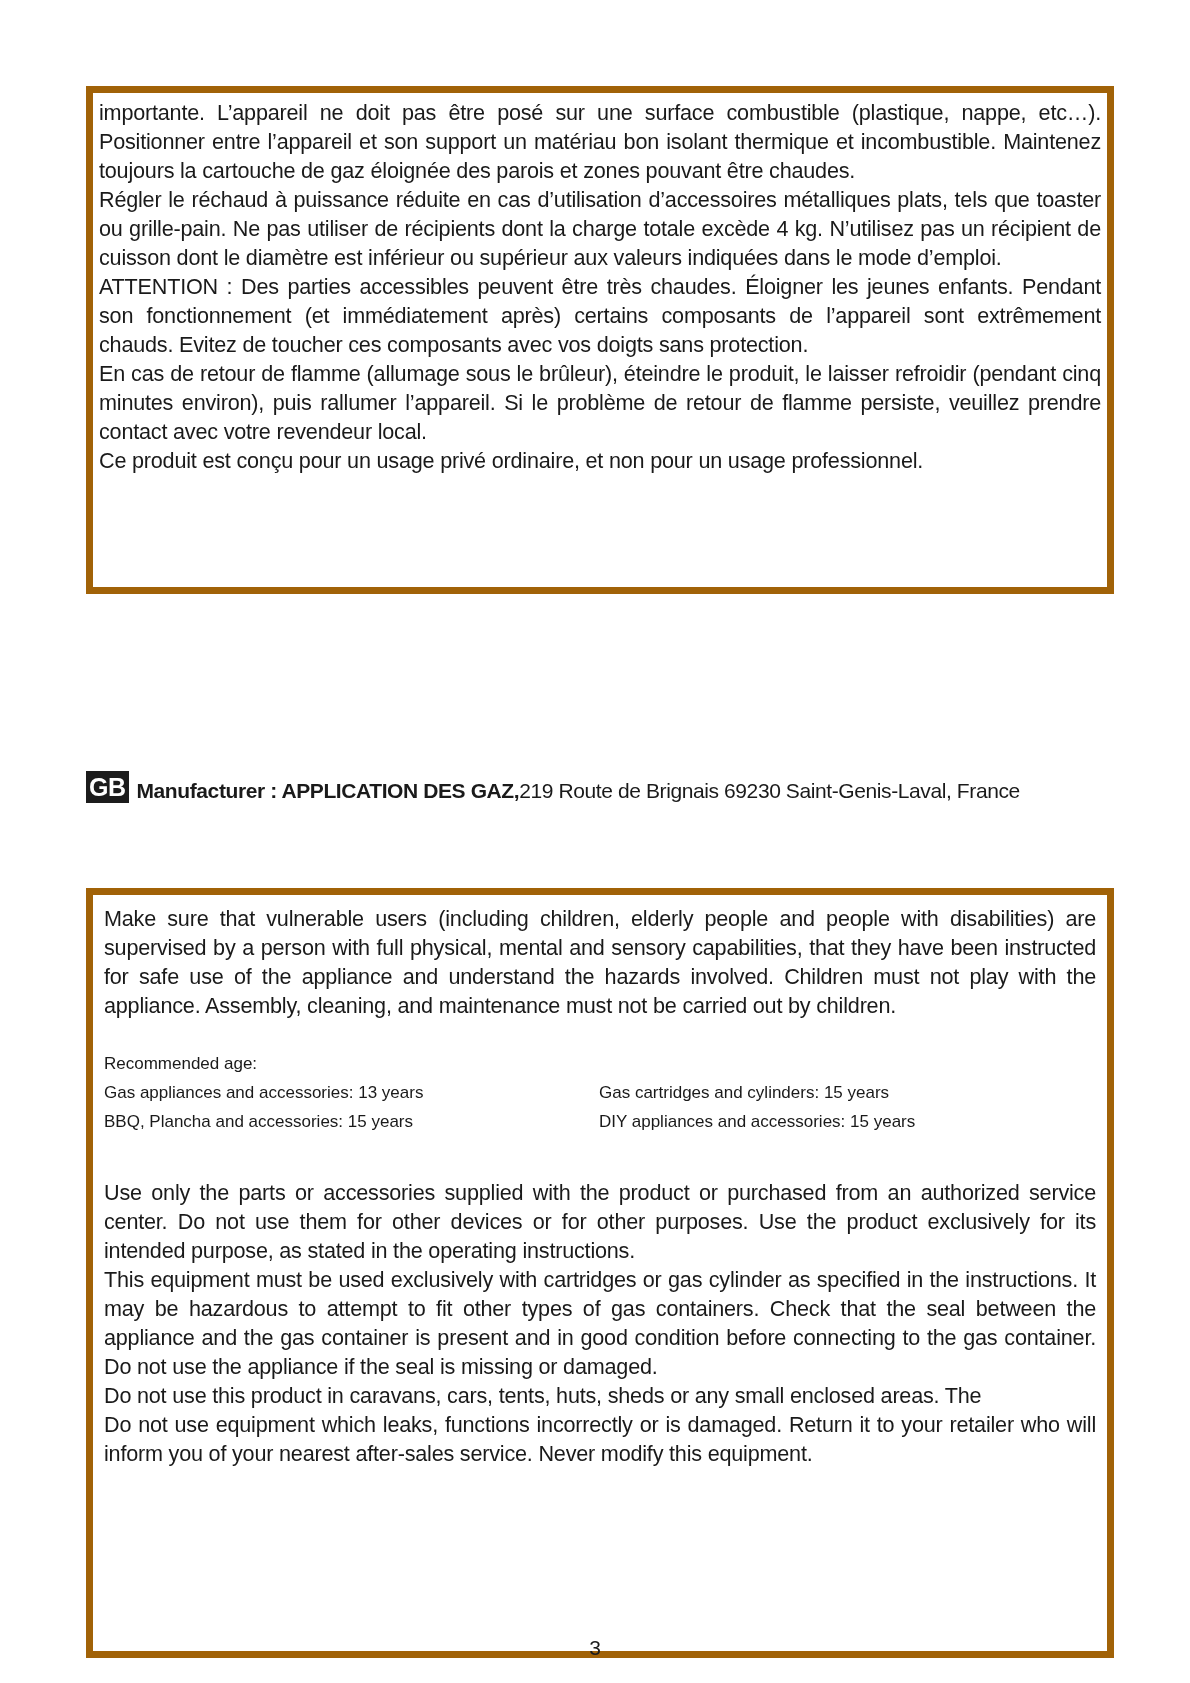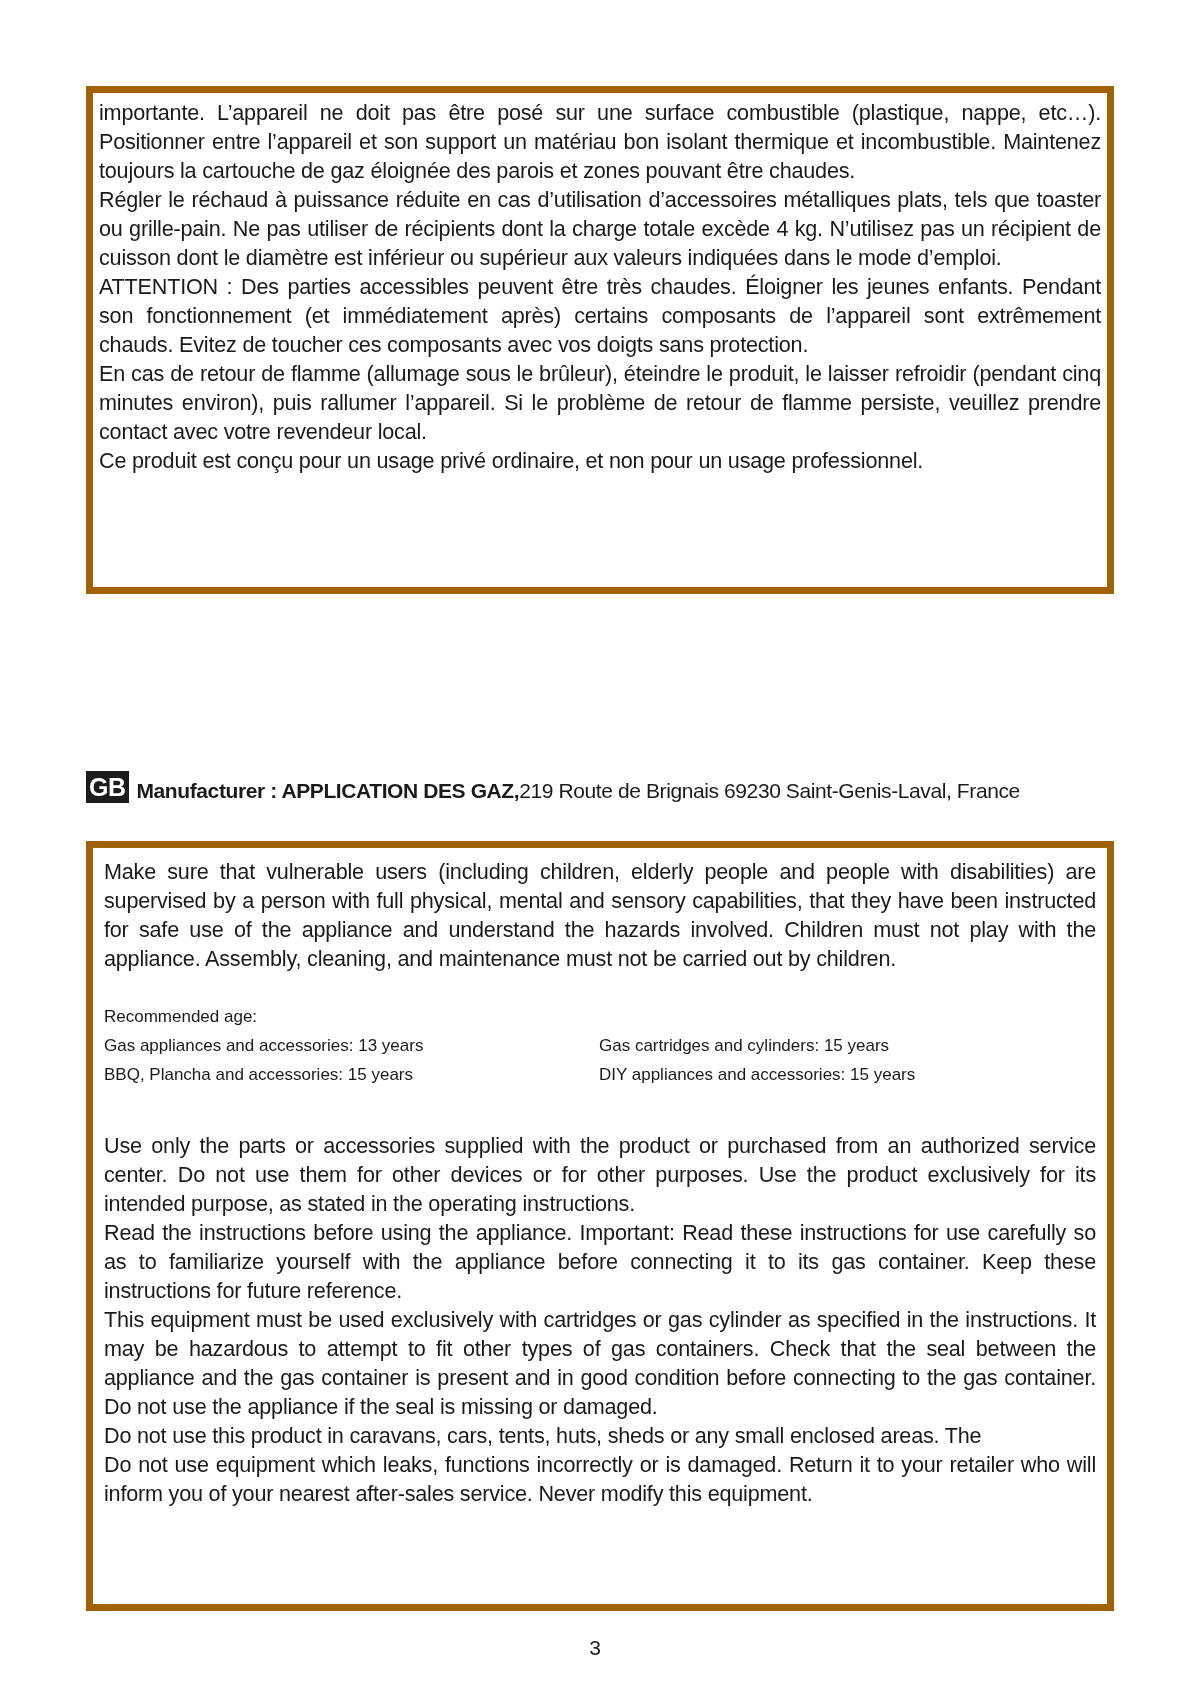--- a/index.html
+++ b/index.html
@@ -4,21 +4,21 @@
 <style>
   html, body { margin: 0; padding: 0; background: #ffffff; }
   body {
     width: 1190px; height: 1683px; position: relative; overflow: hidden;
     font-family: "Liberation Sans", sans-serif; color: #1a1a1a;
   }
   .box {
     position: absolute; border: 7px solid #a16207; box-sizing: border-box;
   }
   #box-fr { left: 86px; top: 86px; width: 1028px; height: 508px; padding: 5px 6px 0 6px; }
-  #box-gb { left: 86px; top: 841px; width: 1028px; height: 770px; padding: 9px 11px 0 11px; }
+  #box-gb { left: 86px; top: 888px; width: 1028px; height: 770px; padding: 9px 11px 0 11px; }
   .para {
     margin: 0; font-size: 21.6px; line-height: 29px; text-align: justify;
     letter-spacing: -0.2px;
   }
   .para.block-gap { margin-top: 42px; }
   .age-row { display: flex; font-size: 17px; line-height: 29px; }
   .age-row .c1 { width: 495px; }
   .age-row .c2 { }
   #manufacturer {
     position: absolute; left: 86px; top: 769px; height: 34px;
@@ -61,19 +61,18 @@
     <div class="age-row">
       <span class="c1">Gas appliances and accessories: 13 years</span>
       <span class="c2">Gas cartridges and cylinders: 15 years</span>
     </div>
     <div class="age-row">
       <span class="c1">BBQ, Plancha and accessories: 15 years</span>
       <span class="c2">DIY appliances and accessories: 15 years</span>
     </div>
   </div>
   <p class="para block-gap">Use only the parts or accessories supplied with the product or purchased from an authorized service center. Do not use them for other devices or for other purposes. Use the product exclusively for its intended purpose, as stated in the operating instructions.</p>
-  <p class="para">Read the instructions before using the appliance. Important: Read these instructions for use carefully so as to familiarize yourself with the appliance before connecting it to its gas container. Keep these instructions for future reference.</p>
   <p class="para">This equipment must be used exclusively with cartridges or gas cylinder as specified in the instructions. It may be hazardous to attempt to fit other types of gas containers. Check that the seal between the appliance and the gas container is present and in good condition before connecting to the gas container. Do not use the appliance if the seal is missing or damaged.</p>
   <p class="para">Do not use this product in caravans, cars, tents, huts, sheds or any small enclosed areas. The</p>
   <p class="para">Do not use equipment which leaks, functions incorrectly or is damaged. Return it to your retailer who will inform you of your nearest after-sales service. Never modify this equipment.</p>
 </div>
 
 <div id="page-number">3</div>
 
 </body></html>

